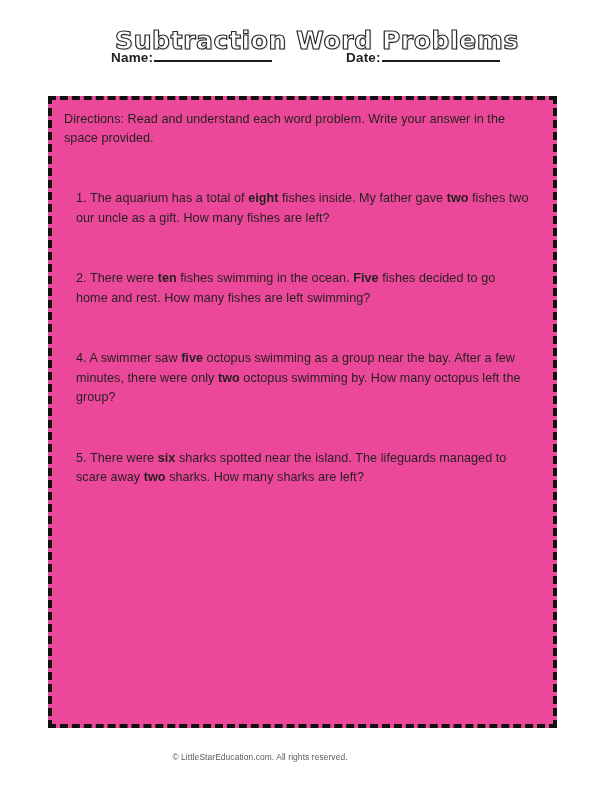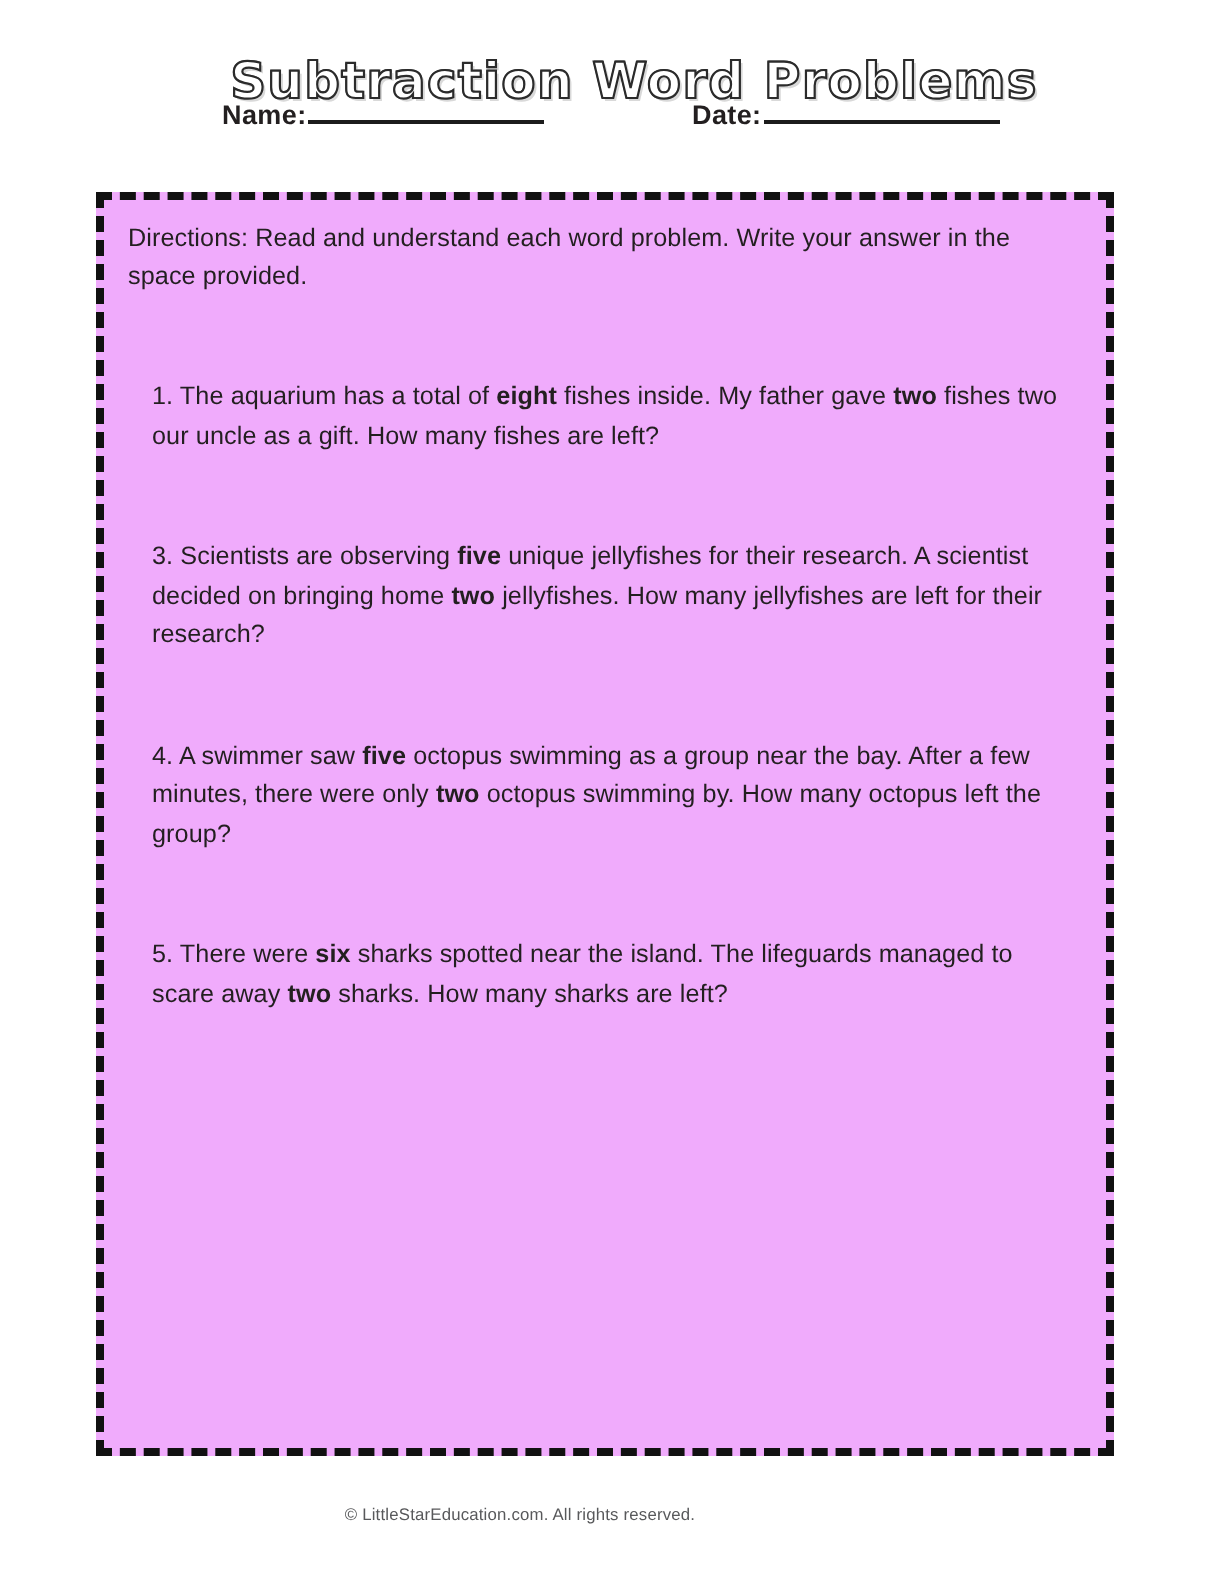--- a/index.html
+++ b/index.html
@@ -69,21 +69,21 @@
 
   
   .sheet {
     position: absolute;
     left: 48px;
     top: 96px;
     width: 509px;
     height: 632px;
     box-sizing: border-box;
     border: 4px dashed #111111;
-    background: #f0abfc;
+    background: #ec4899;
   }
   .sheet-inner {
     position: absolute;
     left: 12px;
     top: 10px;
     right: 12px;
   }
 
   .directions {
     font-size: 12.6px;
@@ -138,21 +138,21 @@
 
 </div>
 
 <div class="sheet">
   <div class="sheet-inner">
 
     <p class="directions">Directions: Read and understand each word problem. Write your answer in the space provided.</p>
 
     <ol class="problems" id="problems-list">
         <li class="problem"><span>1. The aquarium has a total of </span><b>eight</b><span> fishes inside. My father gave </span><b>two</b><span> fishes two our uncle as a gift. How many fishes are left?</span></li>
-        <li class="problem"><span>3. Scientists are observing </span><b>five</b><span> unique jellyfishes for their research. A scientist decided on bringing home </span><b>two</b><span> jellyfishes. How many jellyfishes are left for their research?</span></li>
+        <li class="problem"><span>2. There were </span><b>ten</b><span> fishes swimming in the ocean. </span><b>Five</b><span> fishes decided to go home and rest. How many fishes are left swimming?</span></li>
         <li class="problem"><span>4. A swimmer saw </span><b>five</b><span> octopus swimming as a group near the bay. After a few minutes, there were only </span><b>two</b><span> octopus swimming by. How many octopus left the group?</span></li>
         <li class="problem"><span>5. There were </span><b>six</b><span> sharks spotted near the island. The lifeguards managed to scare away </span><b>two</b><span> sharks. How many sharks are left?</span></li>
       </ol>
 
   </div>
 </div>
 
 <div class="footer">© LittleStarEducation.com. All rights reserved.</div>
 
 </body></html>

